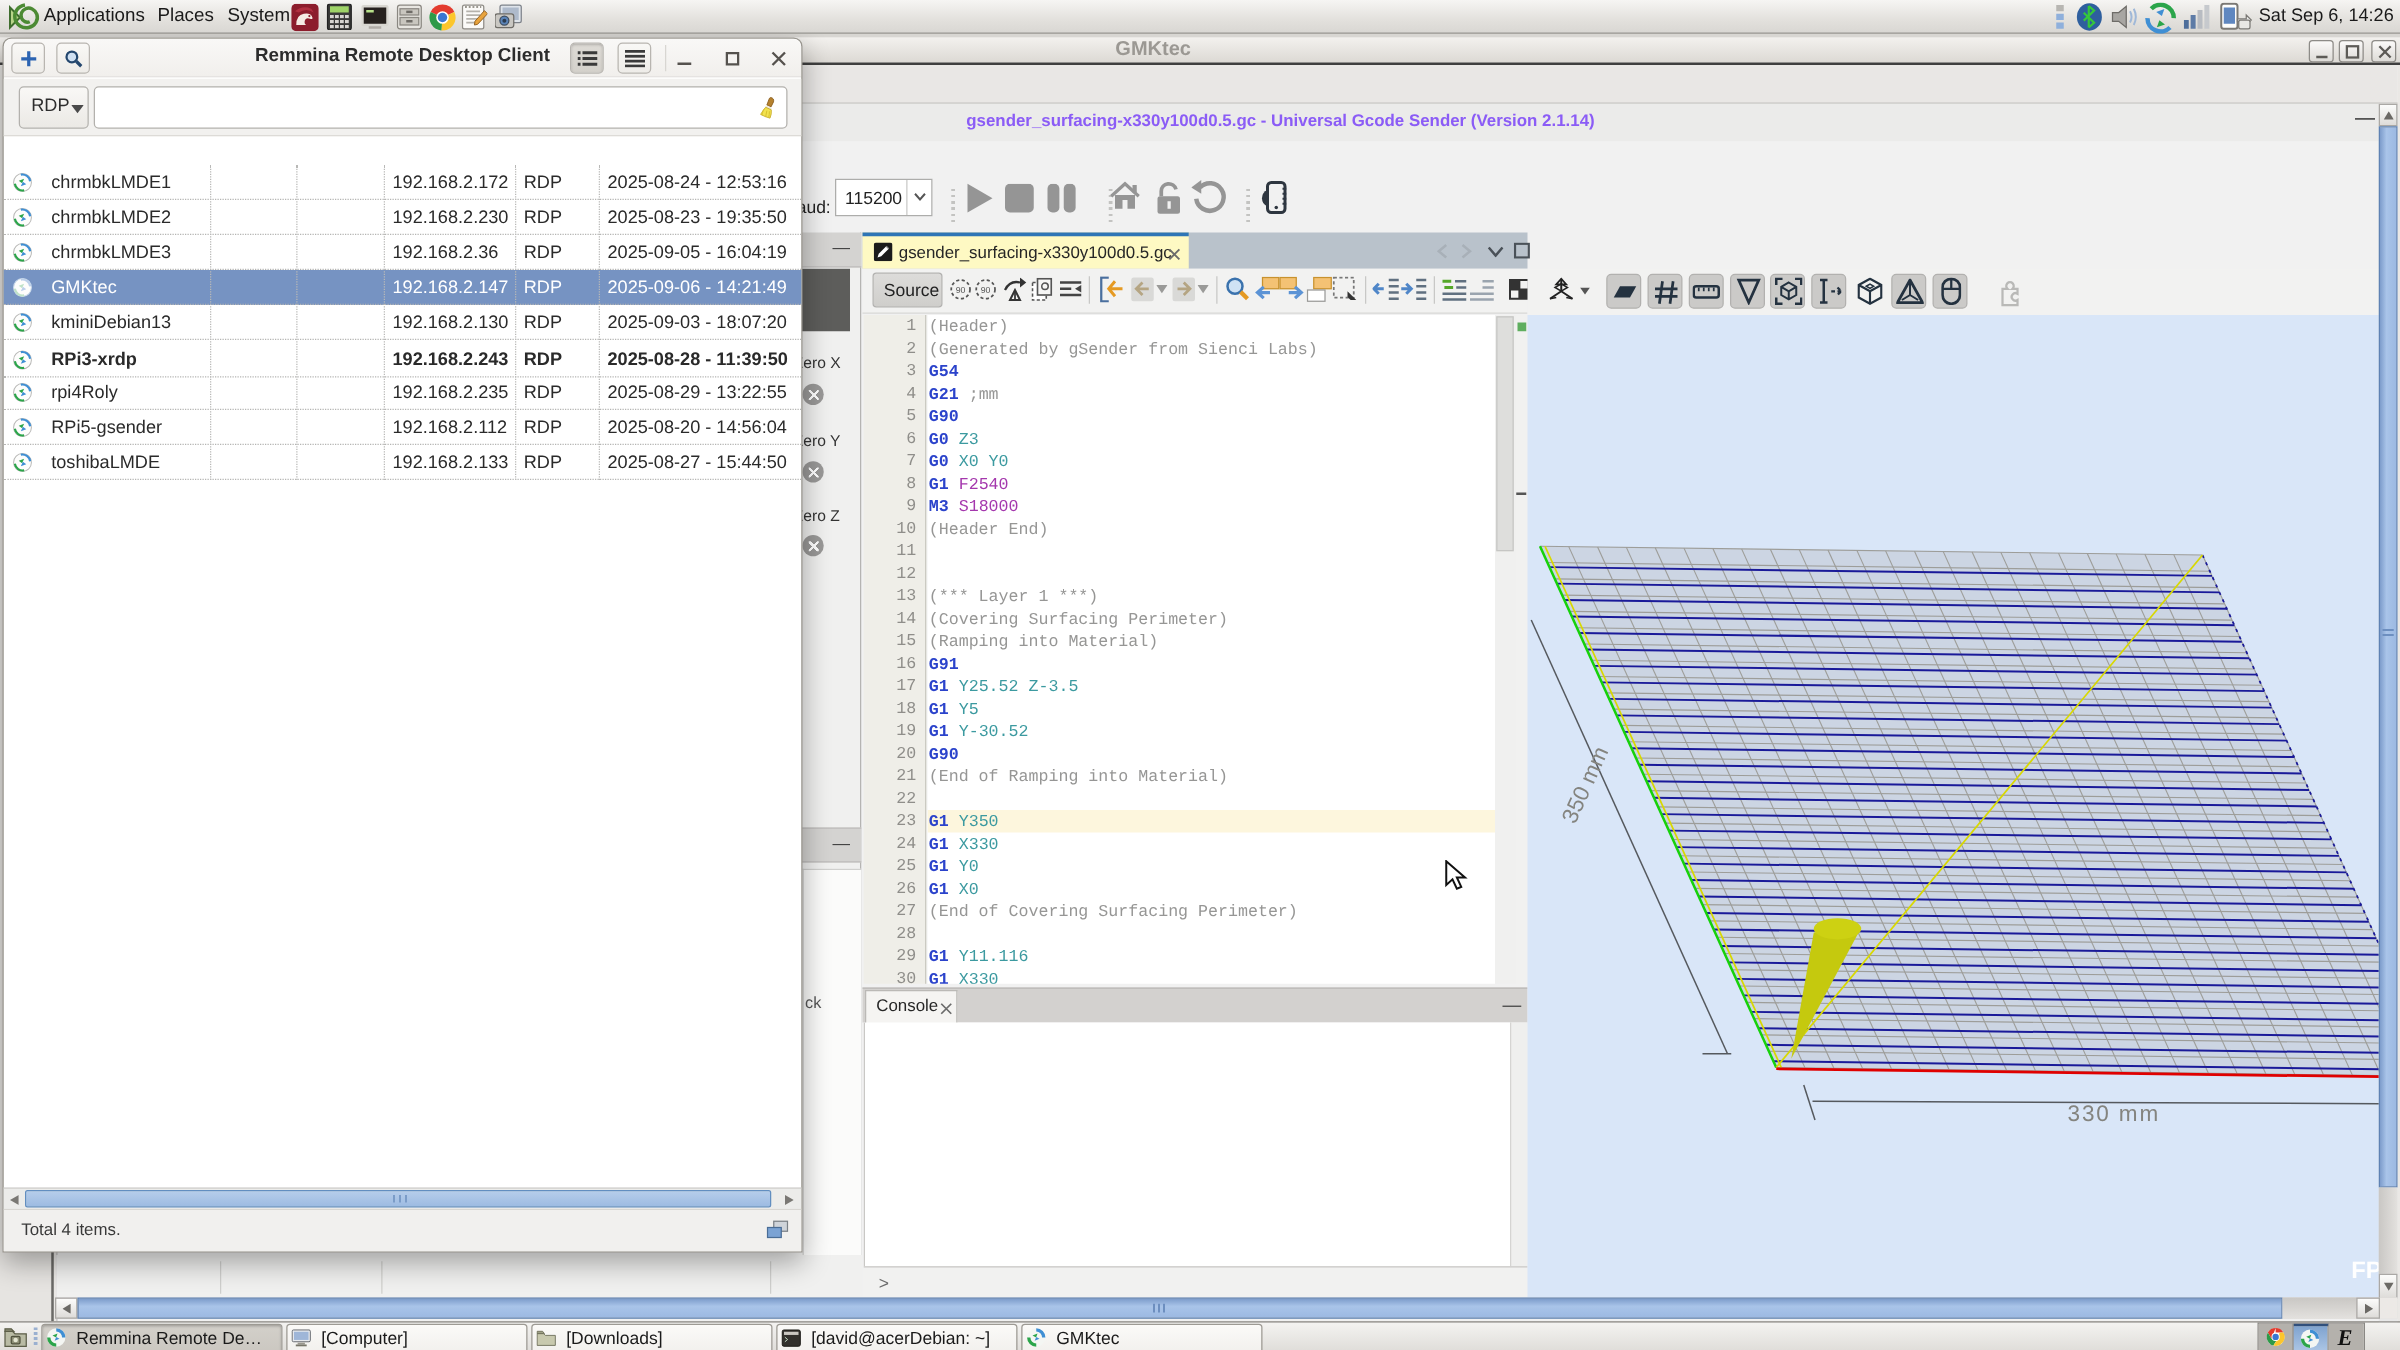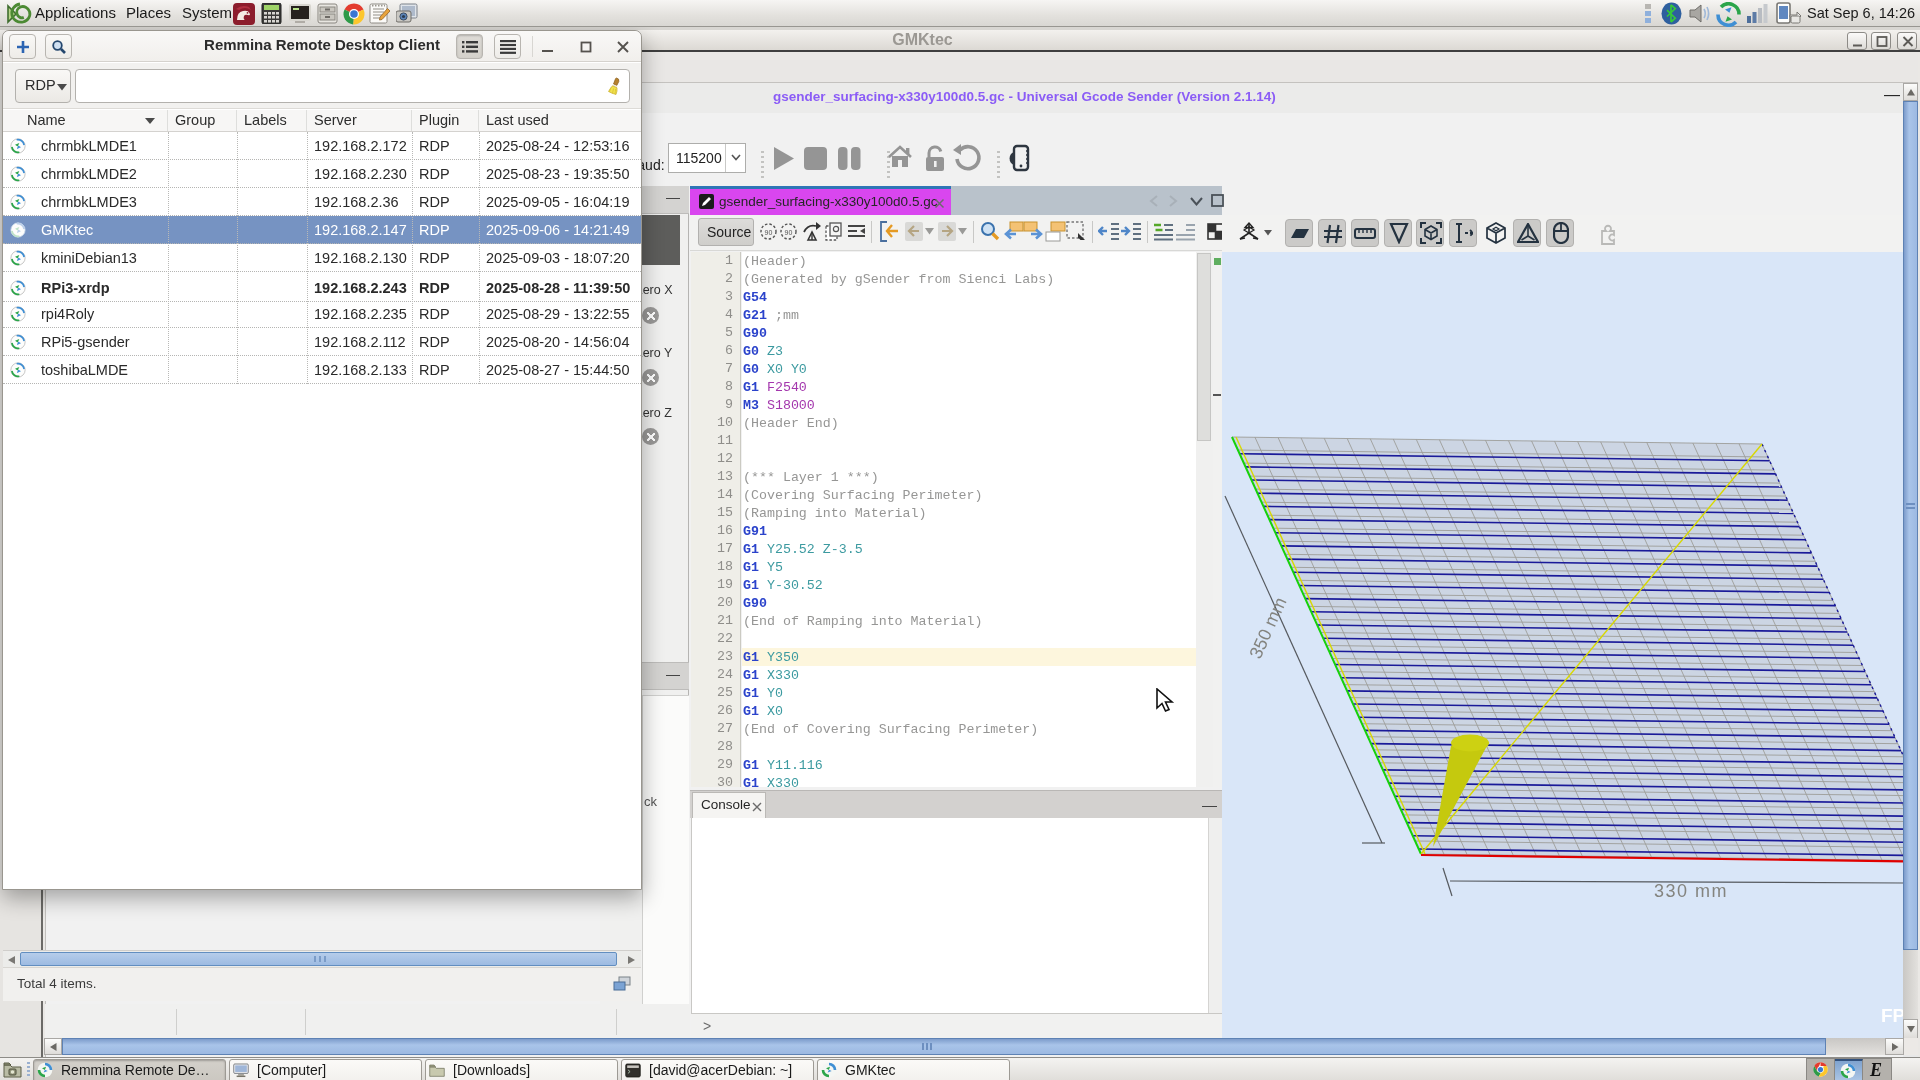--- a/index.html
+++ b/index.html
@@ -25,21 +25,21 @@
 
   
   #rdpstrip { left:0; top:23px; width:43px; height:1004px; background:#e6e4e1; border-right:2px solid #6b6a67; }
   #rview { left:45px; top:23px; width:1873px; height:1004px; background:#f1f1f1; border-left:1px solid #c2c0bd; }
   #ugs-deskstrip { left:45px; top:23px; width:1873px; height:30px; background:#e9e7e5; border-bottom:1px solid #c4c2bf; }
   #ugs-titlebar { left:45px; top:53px; width:1873px; height:30px; background:#ebebea; }
   #ugs-toolbar { left:45px; top:83px; width:1873px; height:73px; background:#f1f1f1; }
 
   
   #edit-tabbar { left:690px; top:156px; width:532px; height:29px; background:#b9c2cb; }
-  #edit-tab { position:absolute; left:0; top:0; width:261px; height:29px; background:#d946ef; border-top:3px solid #2e75b6; }
+  #edit-tab { position:absolute; left:0; top:0; width:261px; height:29px; background:#fef9c3; border-top:3px solid #2e75b6; }
   #edit-toolbar { left:690px; top:185px; width:532px; height:36px; background:#f2f2f1; border-bottom:1px solid #d8d8d6;padding-left:48px; }
   #gutter { left:691px; top:222px; width:50px; height:535px; background:#efeee8; border-right:1px solid #cbcac2; }
   #code { left:742px; top:222px; width:454px; height:535px; background:#ffffff; overflow:hidden; }
   #code pre { font-family:"Liberation Mono", monospace; font-size:13.3px; line-height:18px; letter-spacing:0; }
   #gutter pre { font-family:"Liberation Mono", monospace; font-size:13.3px; line-height:18px; text-align:right; padding-right:7px; color:#8f8e8a; }
   #edit-scroll { left:1196px; top:222px; width:17px; height:535px; background:#f0f0ef; }
   #edit-stripe { left:1213px; top:222px; width:9px; height:535px; background:#f1f1f0; }
 
   
   #console-tabbar { left:690px; top:760px; width:532px; height:28px; background:#d3d1cf; border-top:1px solid #b9b7b5; }
@@ -55,21 +55,21 @@
   #vis-canvas { left:1222px; top:222px; width:682px; height:786px; background:#d9e6f8; overflow:hidden; }
 
   
   #gmk-vsb { left:1903px; top:53px; width:15px; height:987px; background:#e8e8e8; }
   #gmk-hsb { left:44px; top:1008px; width:1874px; height:17px; background:#dcdad7; }
 
   
   #ugs-status { left:45px; top:974px; width:645px; height:34px; background:#f0f0ef; }
 
   
-  #rem { left:2px; top:30px; width:640px; height:860px; z-index:30; background:#fff;
+  #rem { left:2px; top:30px; width:640px; height:972px; z-index:30; background:#fff;
     border:1px solid #99968f; border-radius:7px 7px 0 0; box-shadow:0 8px 22px rgba(0,0,0,.33); }
   #rem-header { position:absolute; left:0; top:0; width:638px; height:31px;
     background:linear-gradient(#f9f8f7,#f1efec); border-bottom:1px solid #d5d2cd; border-radius:7px 7px 0 0; }
   .hbtn { position:absolute; top:3px; width:27px; height:25px; border:1px solid #b8b5b0; border-radius:4px;
     background:linear-gradient(#f9f8f6,#eeece8); }
   #rem-search { position:absolute; left:0; top:32px; width:638px; height:46px; background:#f2f1ef; border-bottom:1px solid #dddbd7; }
   #rem-head-row { position:absolute; left:0; top:79px; width:638px; height:22px; background:#f7f6f5; border-bottom:1px solid #d4d2cf; }
   .hcell { position:absolute; top:0; height:21px; line-height:21px; font-size:14.5px; color:#2d2d2d; border-right:1px solid #dededc; }
   .rrow { position:absolute; left:0; width:638px; height:28px; border-bottom:1px dotted #b5b5b3; font-size:14.5px; color:#2a2a2a; }
   .rrow .c { position:absolute; top:0; height:28px; line-height:28px; }
@@ -670,32 +670,20 @@
       </div>
       <div style="position:absolute;left:72px;top:6px;width:555px;height:34px;border:1px solid #b3b1ad;border-radius:4px;background:#fff">
         <svg style="position:absolute;right:6px;top:7px" width="19" height="20" viewBox="0 0 19 20">
           <path d="M12.5 1 Q15.5 1.5 14.8 4.5 L12.8 8.5 L9.5 7 L11 3 Q11.5 1 12.5 1 Z" fill="#b5812e" stroke="#8a5d1d" stroke-width=".7"></path>
           <path d="M9 7.2 L13.5 9.2 L12.8 11 L8.2 9 Z" fill="#efeadd"></path>
           <path d="M8.5 8.8 L13 10.8 Q13.5 14 12 17.5 Q8 16.5 4.5 14.5 Q6.5 11 8.5 8.8 Z" fill="#f2e24e" stroke="#c7ac2e" stroke-width=".7"></path>
           <path d="M7 10.5 Q6 13 5.5 15 M9.5 11.5 Q9 14 8.5 16.5 M11.5 12 Q11.5 14.5 11 17" stroke="#d8c12f" stroke-width=".8" fill="none"></path>
         </svg>
       </div>
     </div>
-    <div id="rem-head-row">
-      <div class="hcell" style="left:0;width:165px"><span style="margin-left:24px">Name</span>
-        <svg style="position:absolute;right:12px;top:8px" width="10" height="6" viewBox="0 0 10 6">
-            <path d="M0 0 L10 0 L5 6 Z" fill="#4a4a4a"></path>
-          </svg>
-      </div>
-      <div class="hcell" style="left:165px;width:69px"><span style="margin-left:7px">Group</span></div>
-      <div class="hcell" style="left:234px;width:70px"><span style="margin-left:7px">Labels</span></div>
-      <div class="hcell" style="left:304px;width:105px"><span style="margin-left:7px">Server</span></div>
-      <div class="hcell" style="left:409px;width:67px"><span style="margin-left:7px">Plugin</span></div>
-      <div class="hcell" style="left:476px;width:162px;border-right:none"><span style="margin-left:7px">Last used</span></div>
-    </div>
     <div id="rem-rows">
     <div class="rrow" style="top:101px;">
       <svg class="ric" width="16" height="16" viewBox="0 0 24 24">
         <circle cx="12" cy="12" r="10.7" fill="#fdfdfc" stroke="#b9b9b7" stroke-width="1.2"></circle>
         <path d="M10 2.6 A9.5 9.5 0 0 1 21.2 10.5" fill="none" stroke="#3f8fd4" stroke-width="2.6"></path>
         <path d="M14 21.4 A9.5 9.5 0 0 1 2.8 13.5" fill="none" stroke="#2ba54a" stroke-width="2.6"></path>
         <path d="M7.5 10 L14 7.5 L11.5 12.8 Z" fill="#2ba54a"></path>
             <path d="M16.5 14 L10 16.5 L12.5 11.2 Z" fill="#3f8fd4"></path>
       </svg>
       <div class="c" style="left:38px">chrmbkLMDE1</div>

